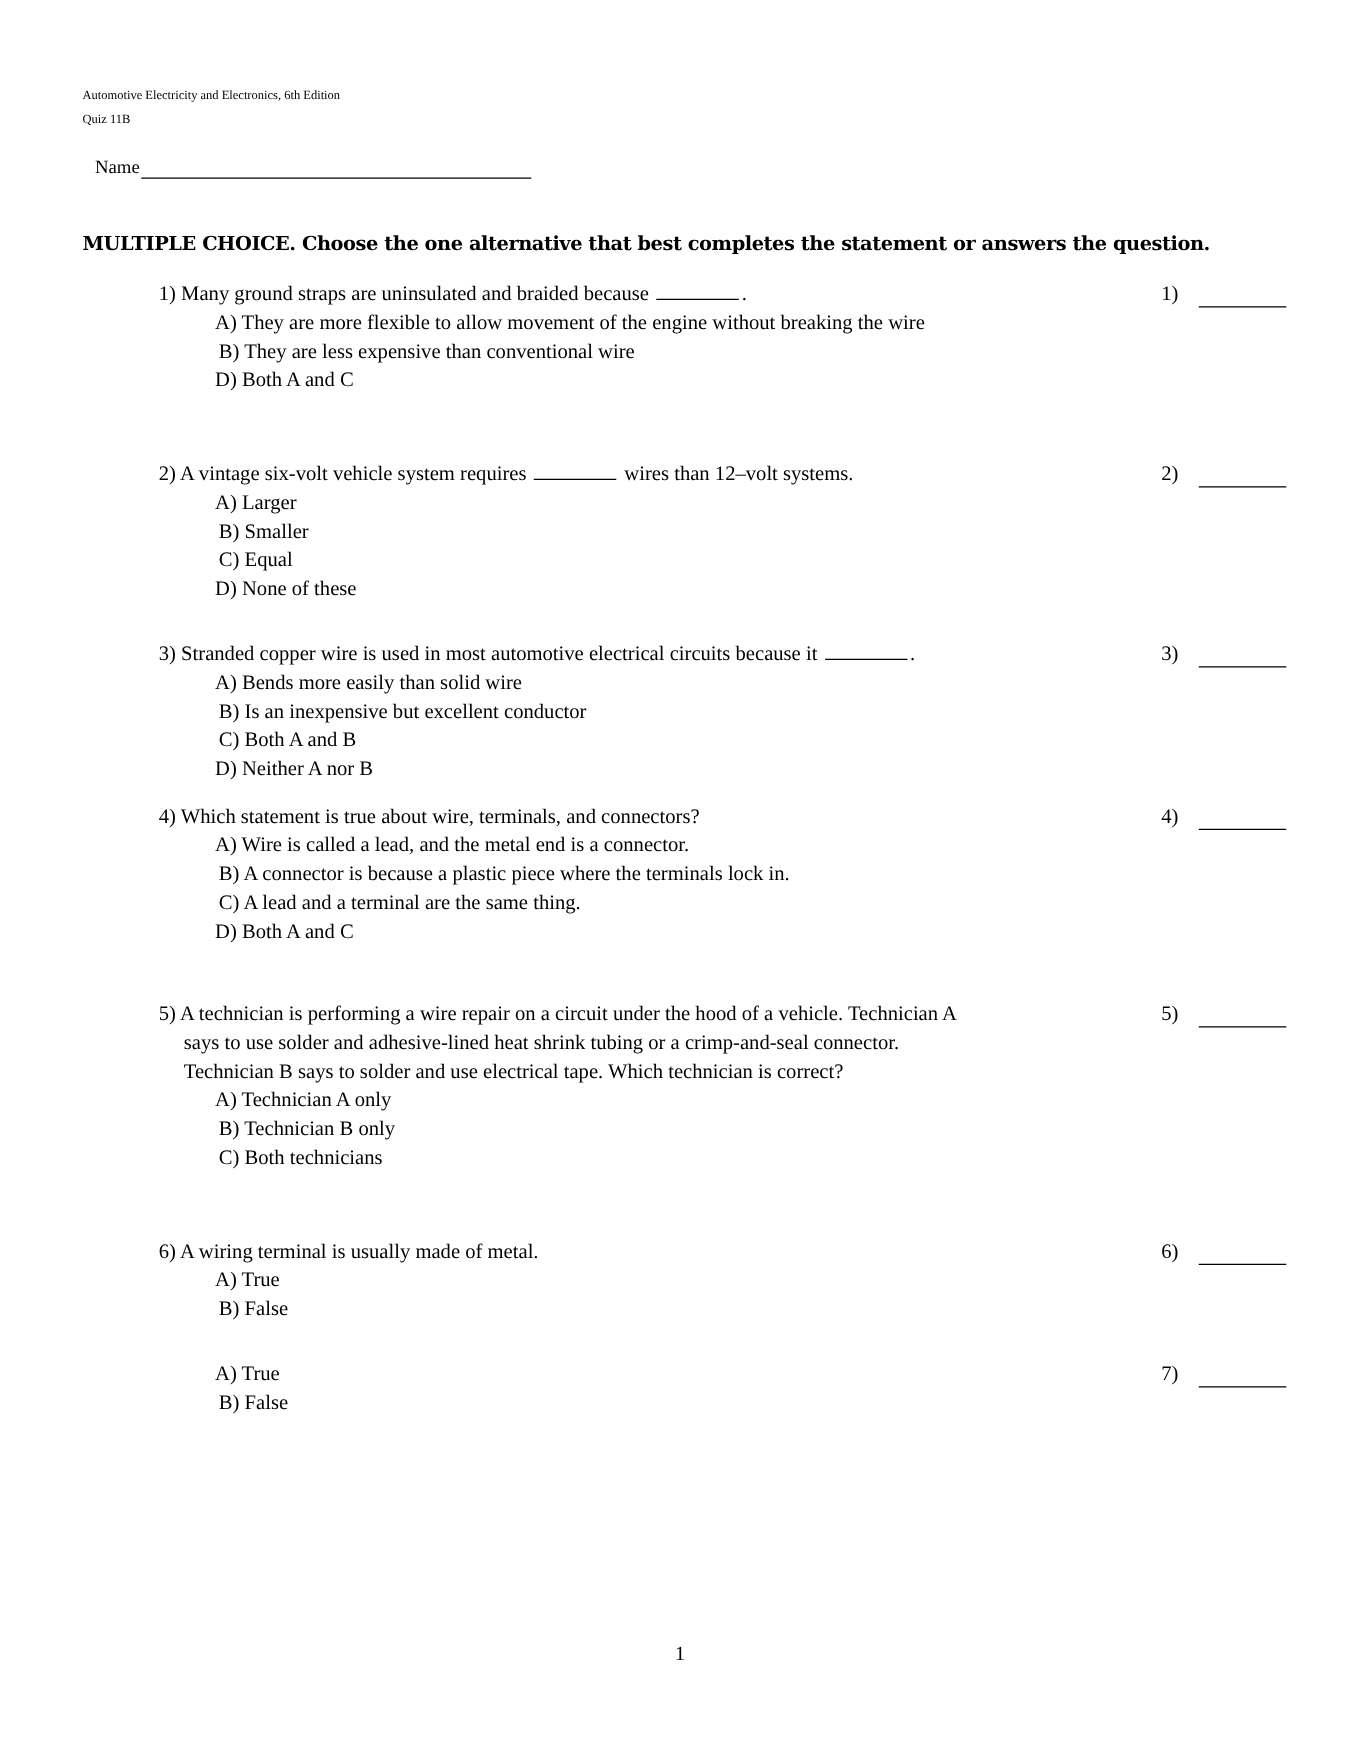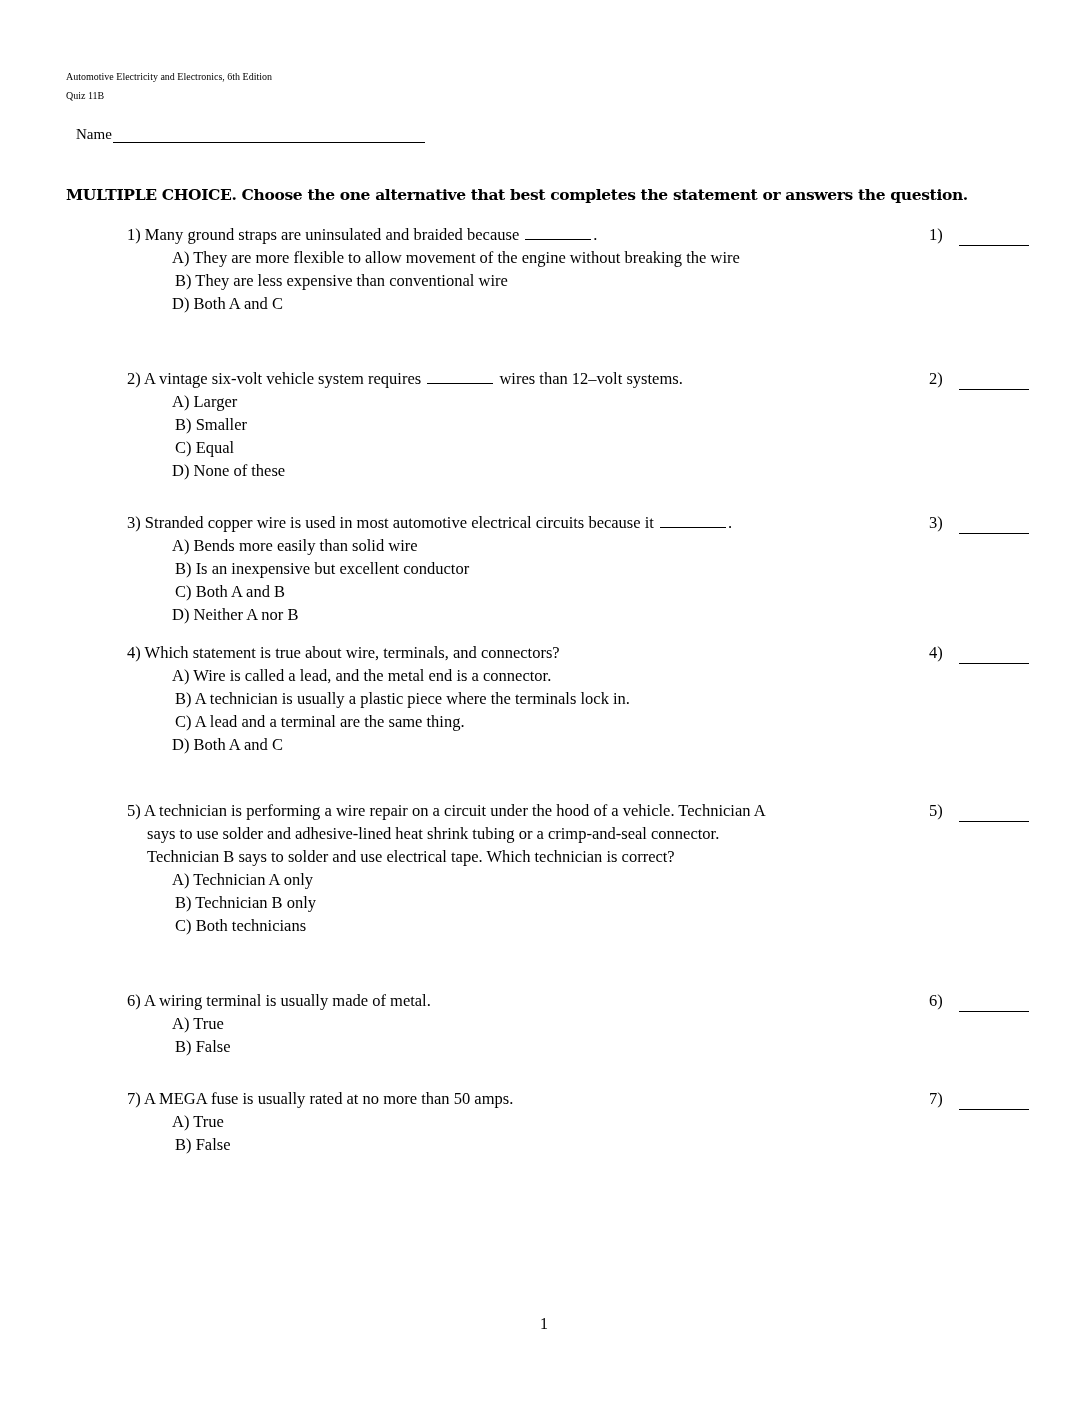--- a/index.html
+++ b/index.html
@@ -81,21 +81,21 @@
   <div class="choice">D) Neither A nor B</div>
   <div class="answer-slot">
     <span class="answer-num">3)</span>
     <span class="answer-blank"></span>
   </div>
 </div>
 
 <div class="question" style="top:641px;">
   <div class="stem">4) Which statement is true about wire, terminals, and connectors?</div>
   <div class="choice">A) Wire is called a lead, and the metal end is a connector.</div>
-  <div class="choice indent">B) A technician is usually a plastic piece where the terminals lock in.</div>
+  <div class="choice indent">B) A connector is because a plastic piece where the terminals lock in.</div>
   <div class="choice indent">C) A lead and a terminal are the same thing.</div>
   <div class="choice">D) Both A and C</div>
   <div class="answer-slot">
     <span class="answer-num">4)</span>
     <span class="answer-blank"></span>
   </div>
 </div>
 
 <div class="question" style="top:799px;">
   <div class="stem">5) A technician is performing a wire repair on a circuit under the hood of a vehicle. Technician A</div>
@@ -114,21 +114,20 @@
   <div class="stem">6) A wiring terminal is usually made of metal.</div>
   <div class="choice">A) True</div>
   <div class="choice indent">B) False</div>
   <div class="answer-slot">
     <span class="answer-num">6)</span>
     <span class="answer-blank"></span>
   </div>
 </div>
 
 <div class="question" style="top:1087px;">
-  <div class="stem">7) A MEGA fuse is usually rated at no more than 50 amps.</div>
   <div class="choice">A) True</div>
   <div class="choice indent">B) False</div>
   <div class="answer-slot">
     <span class="answer-num">7)</span>
     <span class="answer-blank"></span>
   </div>
 </div>
 
 <div class="page-number">1</div>
 

